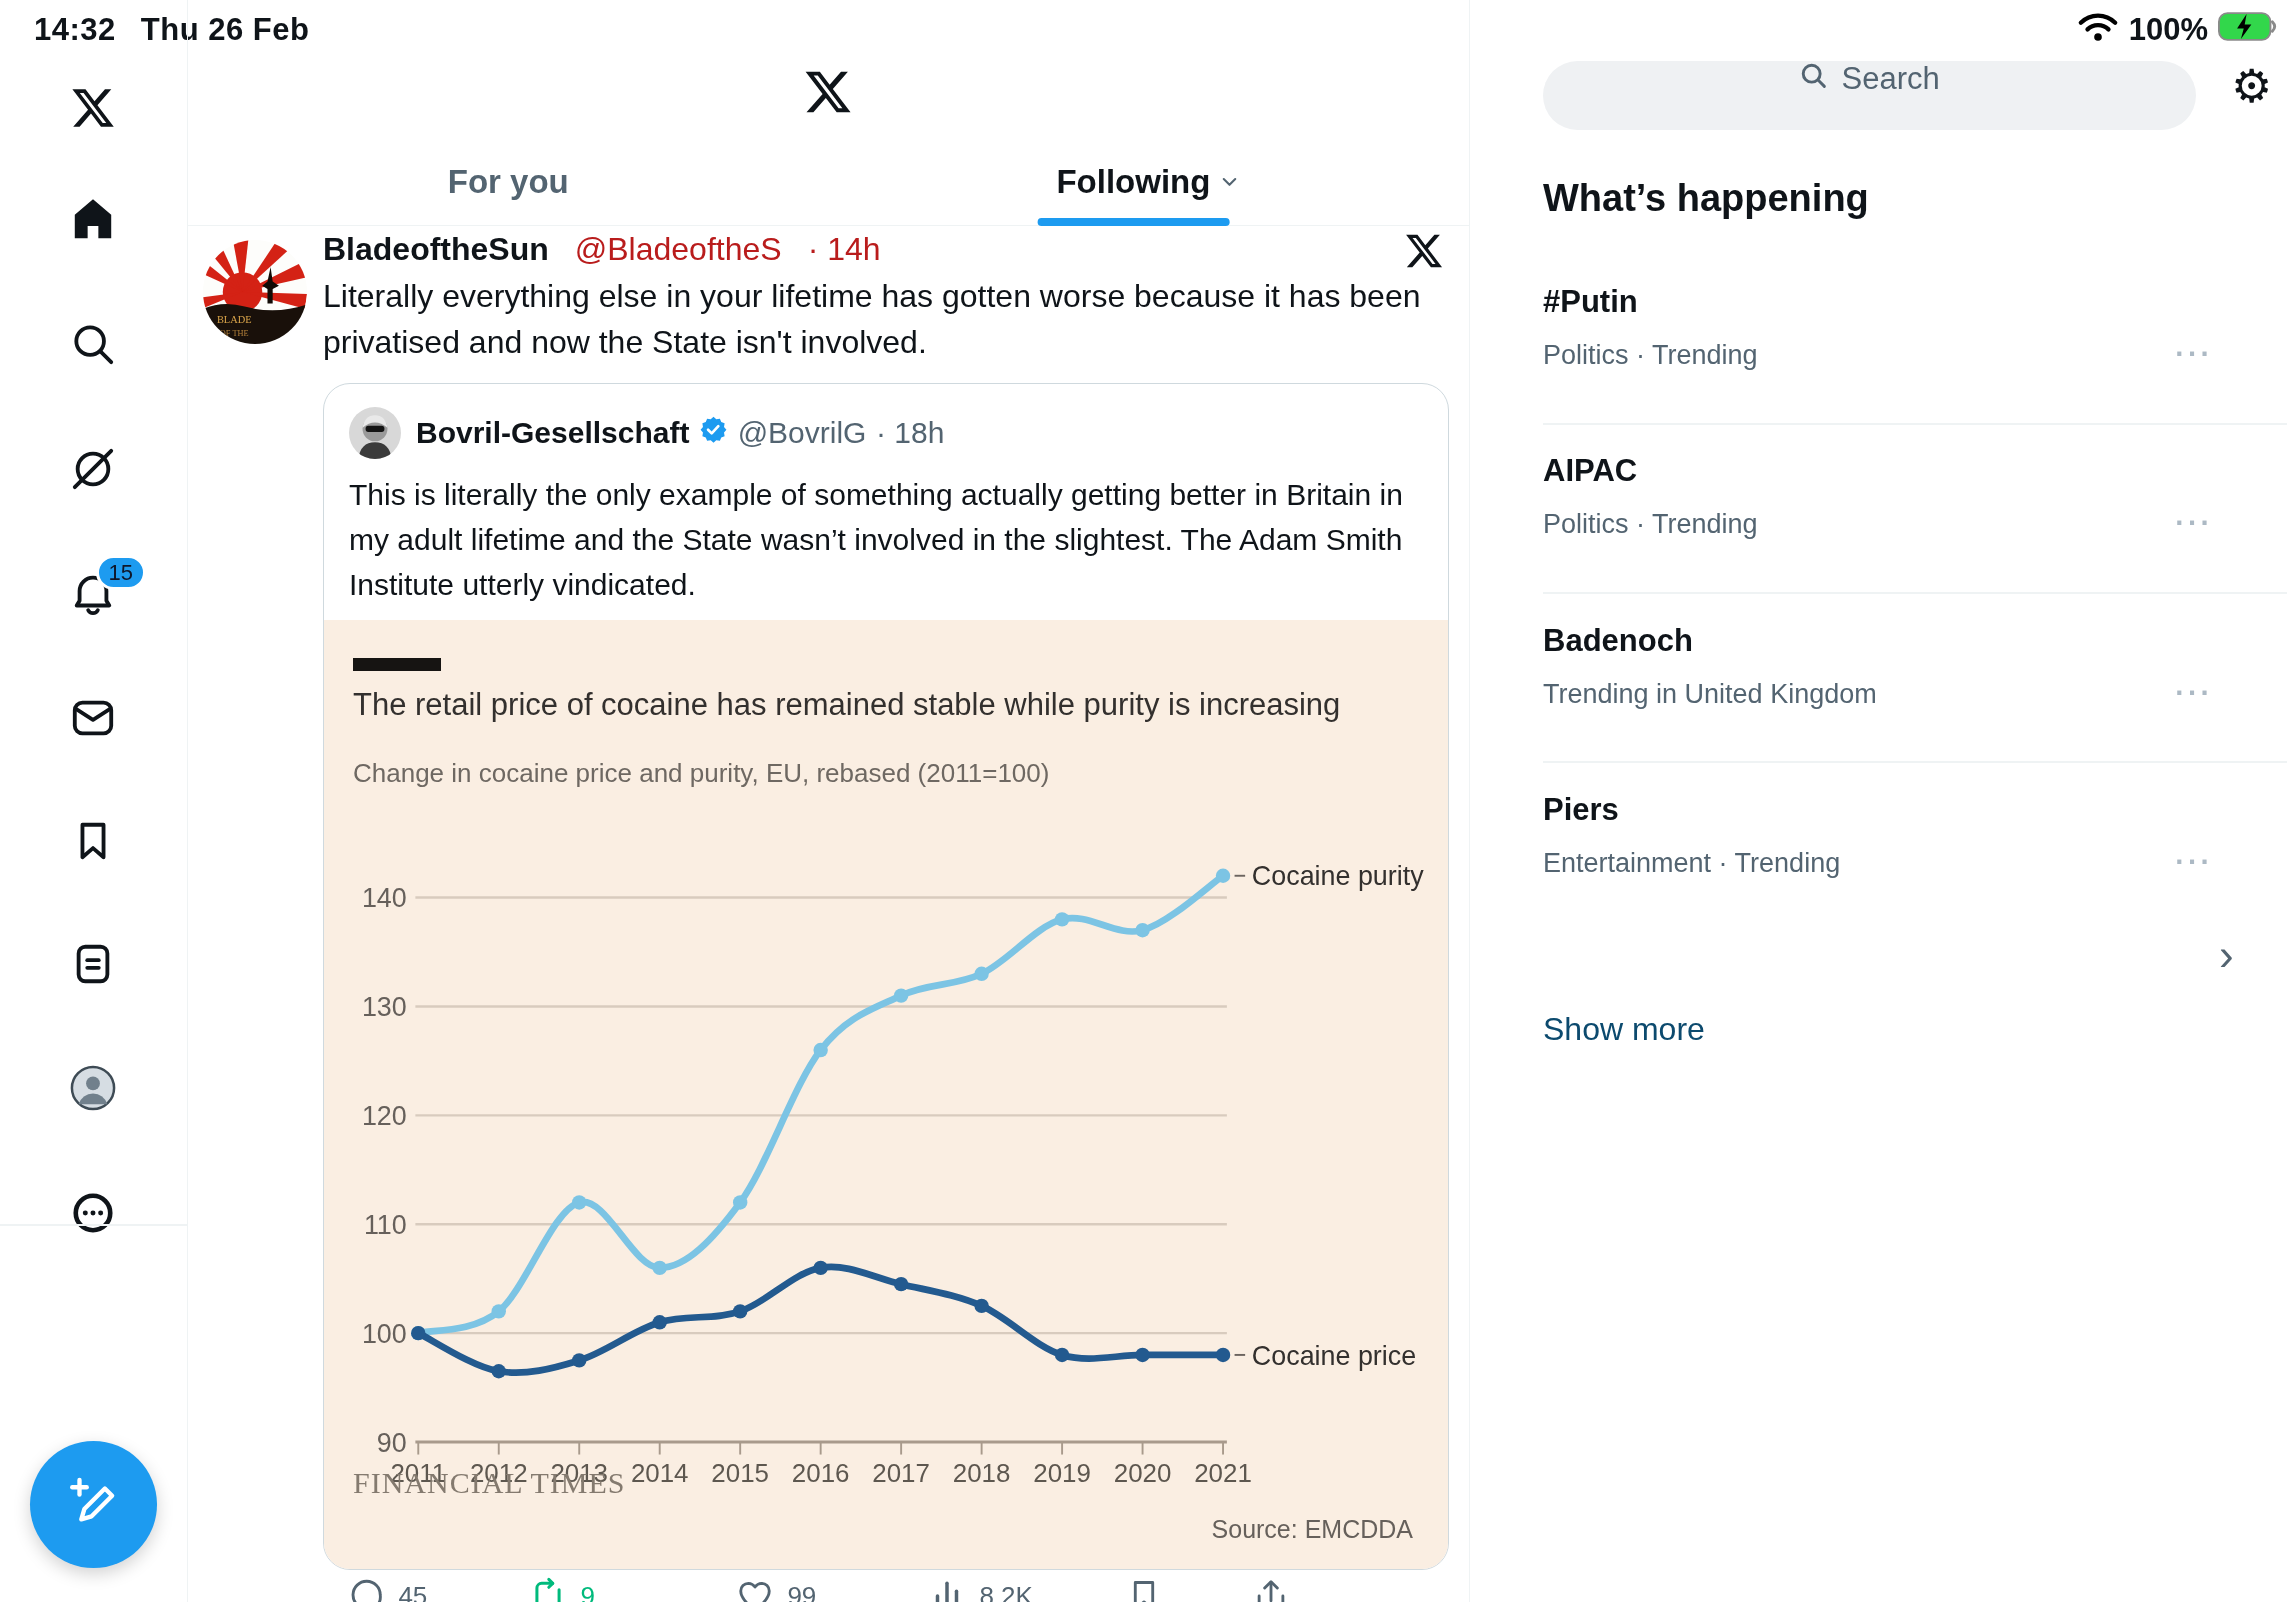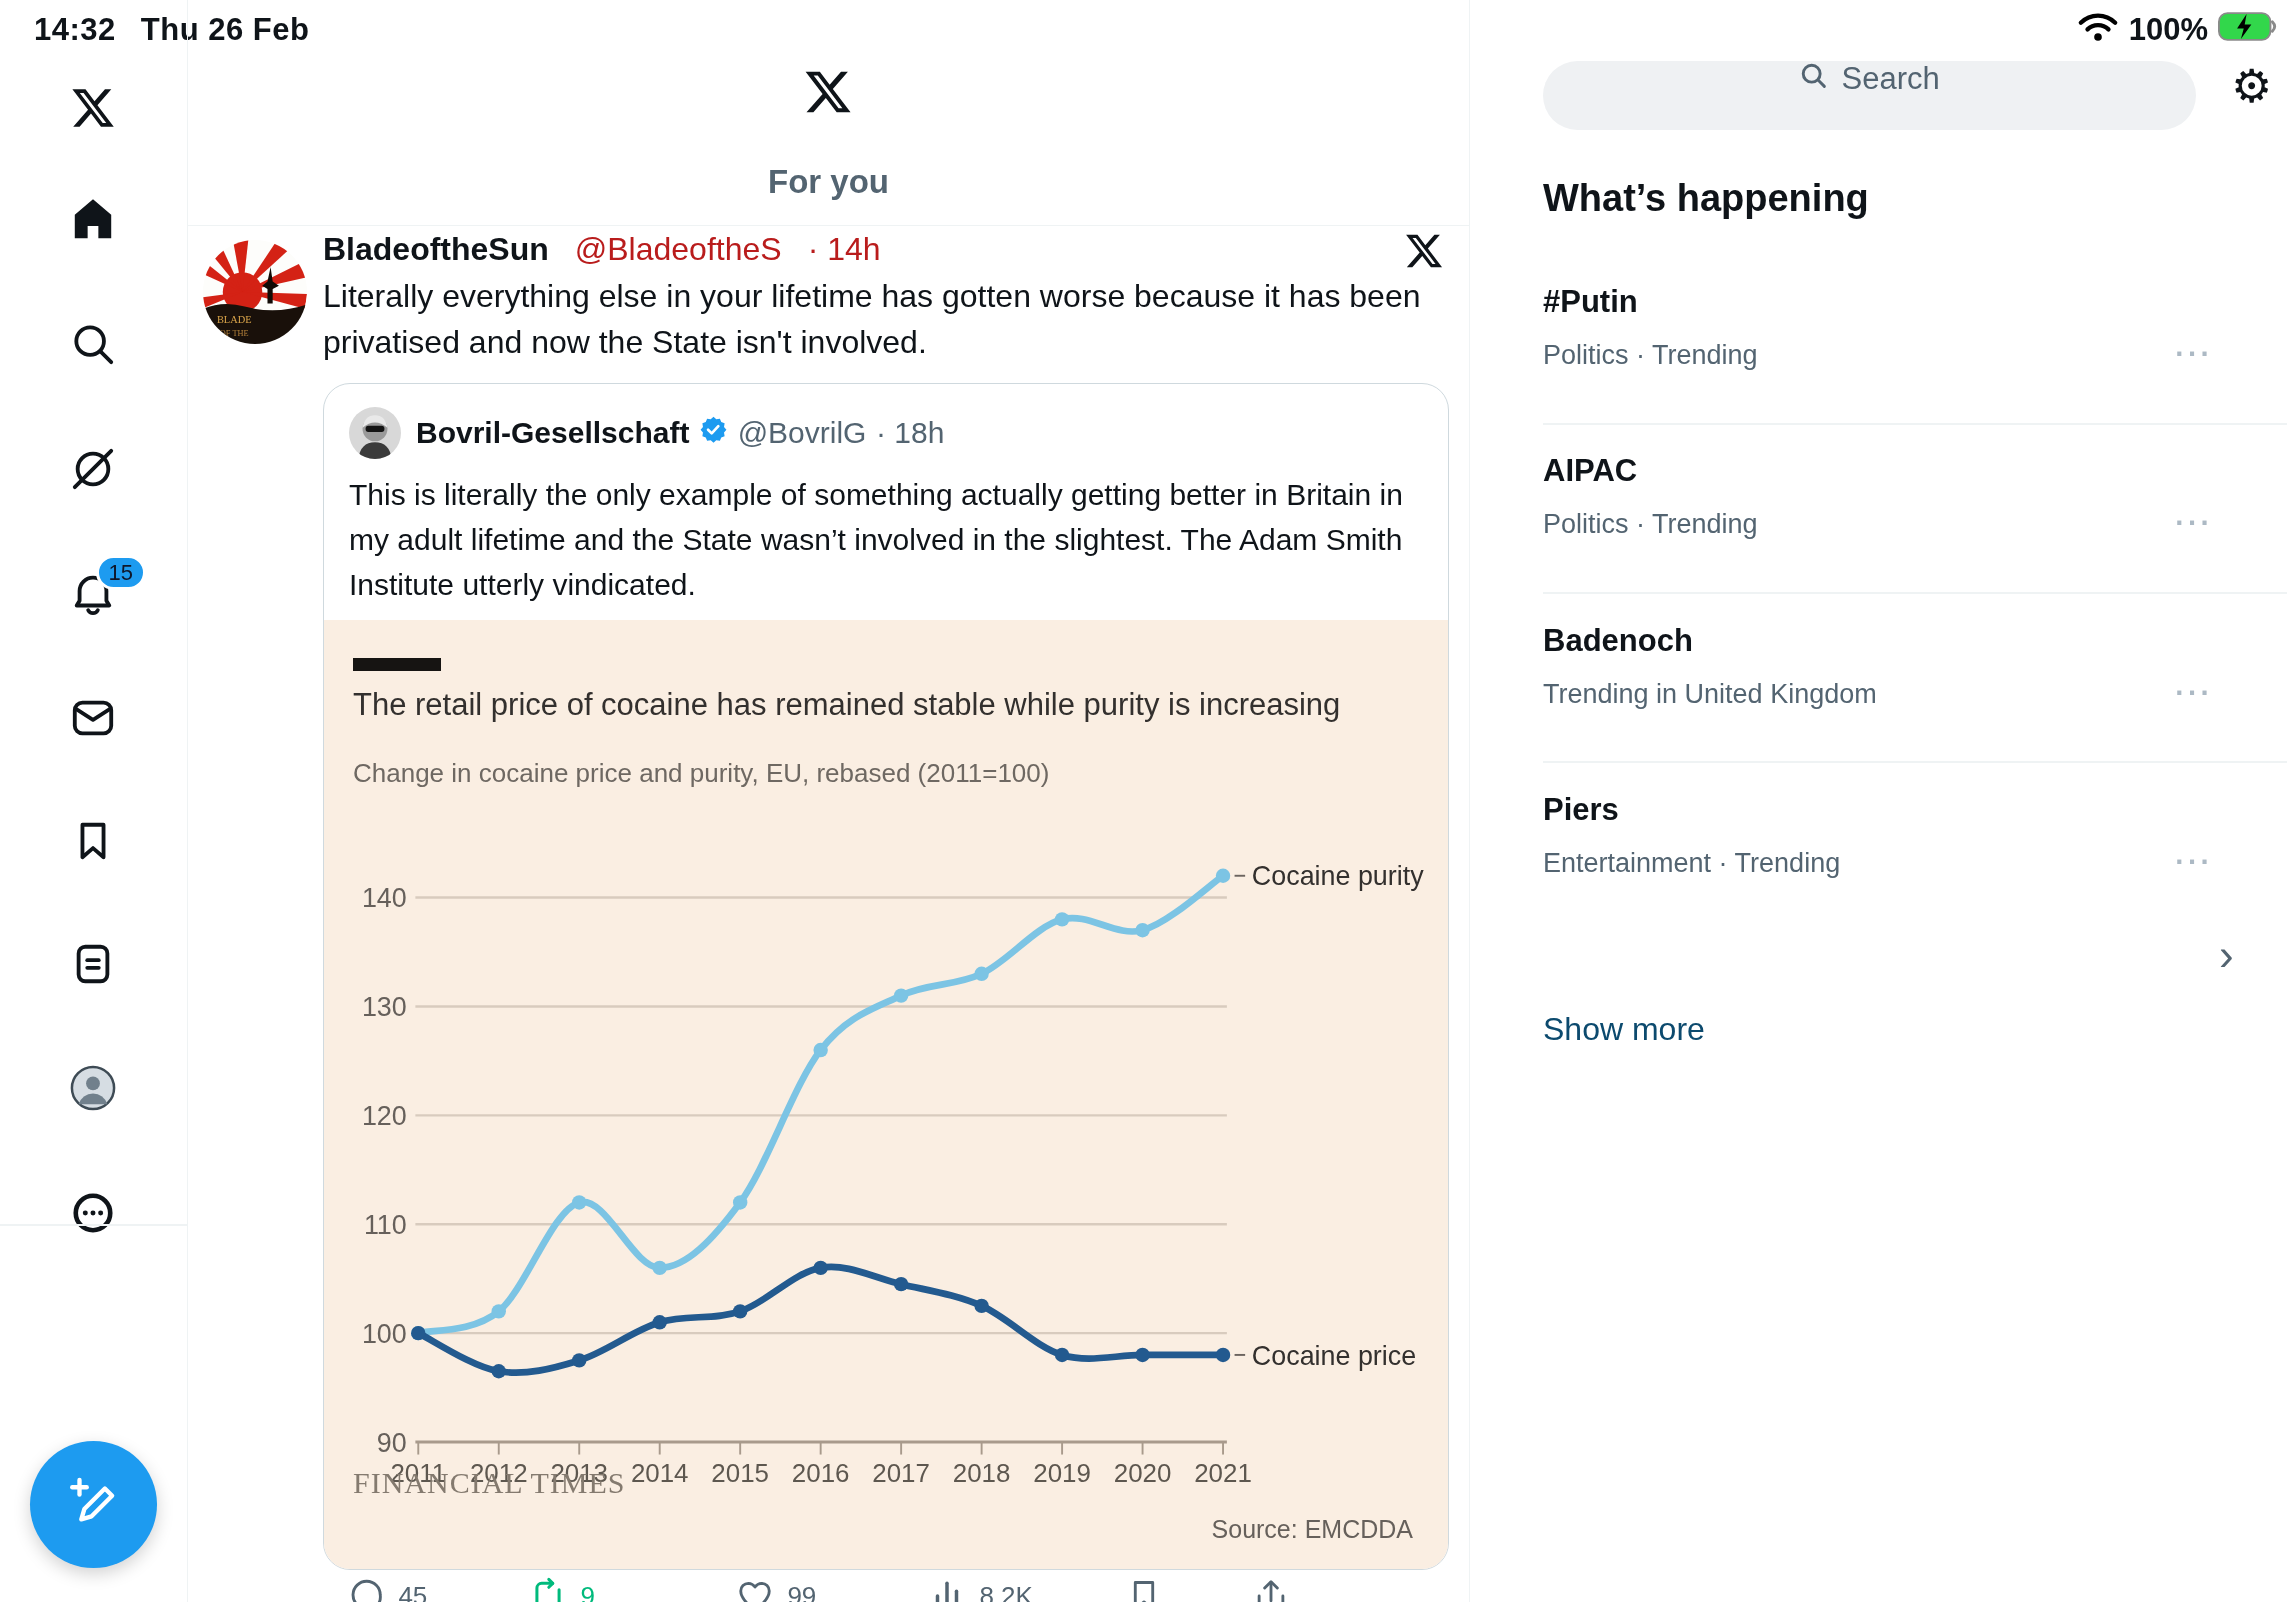--- a/index.html
+++ b/index.html
@@ -188,20 +188,29 @@
   <main class="feed">
     <div class="feed-logo">
       <svg width="50" height="50" viewBox="0 0 24 24">
           <path fill="#0f1419" d="M18.244 2.25h3.308l-7.227 8.26 8.502 11.24H16.17l-5.214-6.817L4.99 21.75H1.68l7.73-8.835L1.254 2.25H8.08l4.713 6.231zm-1.161 17.52h1.833L7.084 4.126H5.117z"></path>
         </svg>
     </div>
 
     <div class="tabs">
       <div class="tab inactive">
         <span>For you</span>
+      </div>
+      <div class="tab active">
+        <span>Following</span>
+        <span>
+          <svg width="23" height="23" viewBox="0 0 24 24">
+              <path d="M6 9.5 12 15.5 18 9.5" stroke="#536471" stroke-width="2.2" fill="none" stroke-linecap="round" stroke-linejoin="round"></path>
+            </svg>
+        </span>
+        <div class="tab-underline"></div>
       </div>
     </div>
 
     <article class="tweet">
       <div class="tweet-avatar">
         <svg viewBox="0 0 100 100">
           <rect width="100" height="100" fill="#fdfdfb"></rect>
           <g fill="#d42215">
             <circle cx="38" cy="50" r="19"></circle>
             <path d="M38 50 L70 2 L84 8 Z"></path>

